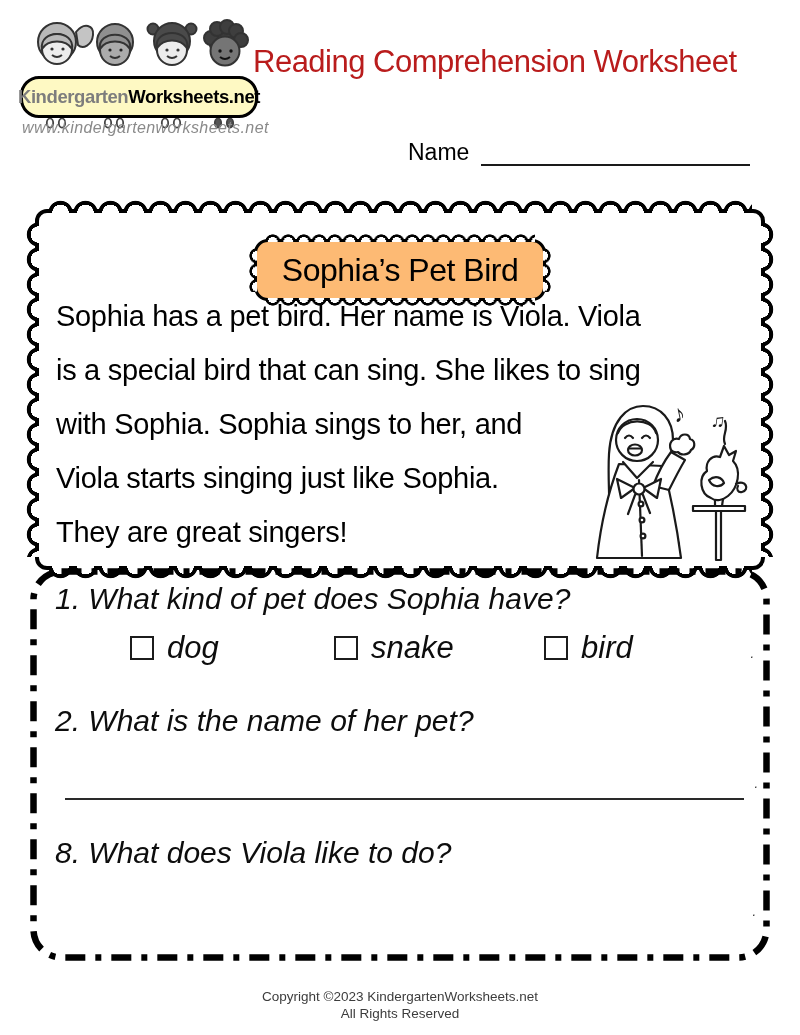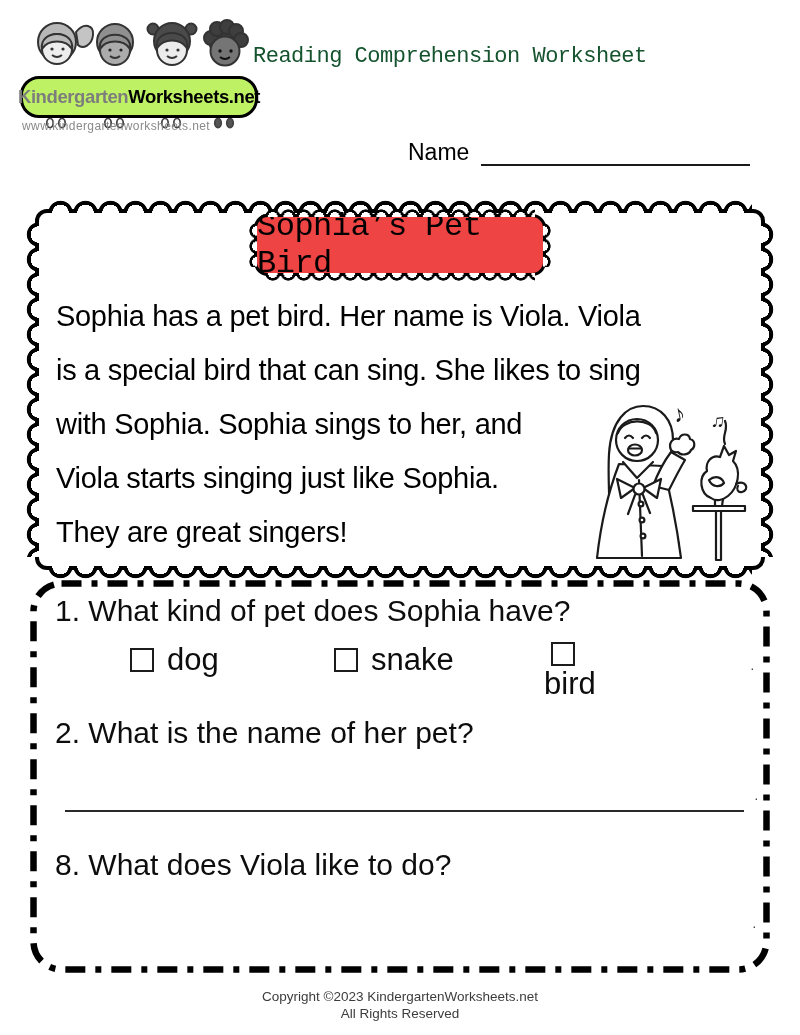--- a/index.html
+++ b/index.html
@@ -6,35 +6,36 @@
   .page {
     position:relative; width:800px; height:1035px; margin:0 auto;
     background:#fff; font-family:"Liberation Sans", sans-serif; color:#111;
     overflow:hidden;
   }
   
   .logo { position:absolute; left:20px; top:16px; width:238px; height:116px; }
   .logo-kids { position:absolute; left:0; top:0; width:238px; height:66px; }
   .logo-bar {
     position:absolute; left:0; top:60px; width:232px; height:36px;
-    border:3px solid #000; border-radius:19px; background:#bef264;
+    border:3px solid #000; border-radius:19px; background:#fef9c3;
     display:flex; align-items:center; justify-content:center; white-space:nowrap;
     font-size:18.5px; font-weight:bold; letter-spacing:-0.4px; z-index:2;
   }
   .logo-bar .gray { color:#7d7d7d; }
   .logo-bar .black { color:#000; }
   .logo-feet { position:absolute; left:0; top:99px; width:238px; height:16px; }
   .site-url {
-    position:absolute; left:22px; top:119px; font-size:12px; color:#8a8a8a;
+    position:absolute; left:22px; top:119px; font-size:16px; color:#8a8a8a;
     letter-spacing:0.4px;
+    font-style:italic;
   }
   
   .main-title {
     position:absolute; left:253px; top:44px; width:520px;
-    font-size:22px; letter-spacing:-0.5px; color:#14532d; font-weight:normal;font-family:Liberation Mono, monospace;
+    font-size:31px; letter-spacing:-0.5px; color:#b91c1c; font-weight:normal;
   }
   .name-row {
     position:absolute; left:408px; top:128px; width:342px; height:38px;
     display:flex; align-items:flex-end; font-size:23px; color:#000;
   }
   .name-line {
     flex:1; margin-left:12px; height:34px;
     border-bottom:2.5px solid #1a1a1a;
   }
   
@@ -50,25 +51,25 @@
     background-image:radial-gradient(circle 12.5px at 50% 0%, #fff 8.2px, #000 8.4px 11.8px, rgba(0,0,0,0) 12.6px);
     background-size:25px 13px; background-repeat:repeat-x; }
   .sc-l { top:9px; bottom:9px; left:-13px; width:13px;
     background-image:radial-gradient(circle 12.5px at 100% 50%, #fff 8.2px, #000 8.4px 11.8px, rgba(0,0,0,0) 12.6px);
     background-size:13px 25px; background-repeat:repeat-y; }
   .sc-r { top:9px; bottom:9px; right:-13px; width:13px;
     background-image:radial-gradient(circle 12.5px at 0% 50%, #fff 8.2px, #000 8.4px 11.8px, rgba(0,0,0,0) 12.6px);
     background-size:13px 25px; background-repeat:repeat-y; }
   
   .story-title {
-    position:absolute; left:50%; top:1px; transform:translateX(-50%);
+    position:absolute; left:50%; top:26px; transform:translateX(-50%);
     width:292px; height:62px; box-sizing:border-box;
-    border:3px solid #000; border-radius:14px; background:#ef4444;
+    border:3px solid #000; border-radius:14px; background:#fdba74;
     display:flex; align-items:center; justify-content:center;
-    font-size:32px; letter-spacing:-0.5px; color:#000;font-family:Liberation Mono, monospace;
+    font-size:32px; letter-spacing:-0.5px; color:#000;
   }
   .sp-t { left:8px; right:8px; top:-8px; height:8px;
     background-image:radial-gradient(circle 7.8px at 50% 100%, #fff 4.9px, #000 5px 7.3px, rgba(0,0,0,0) 7.9px);
     background-size:15.5px 8px; background-repeat:repeat-x; }
   .sp-b { left:8px; right:8px; bottom:-8px; height:8px;
     background-image:radial-gradient(circle 7.8px at 50% 0%, #fff 4.9px, #000 5px 7.3px, rgba(0,0,0,0) 7.9px);
     background-size:15.5px 8px; background-repeat:repeat-x; }
   .sp-l { top:6px; bottom:6px; left:-8px; width:8px;
     background-image:radial-gradient(circle 7.8px at 100% 50%, #fff 4.9px, #000 5px 7.3px, rgba(0,0,0,0) 7.9px);
     background-size:8px 15.5px; background-repeat:repeat-y; }
@@ -79,30 +80,30 @@
     position:absolute; left:17px; top:78px; width:700px;
     font-size:29px; letter-spacing:-0.3px; color:#000;
   }
   .story-lines div { height:54px; line-height:50px; white-space:nowrap; }
   .illustration { position:absolute; right:4px; bottom:2px; width:192px; height:172px; }
   .illustration svg { width:100%; height:100%; }
   .note { position:absolute; color:#151515; }
   .note-1 { left:108px; top:8px; font-size:24px; transform:rotate(-12deg); }
   .note-2 { left:146px; top:18px; font-size:19px; transform:rotate(8deg); }
   
-  .questions-box { position:absolute; left:30px; top:580px; width:740px; height:393px; }
+  .questions-box { position:absolute; left:30px; top:568px; width:740px; height:393px;font-style:italic; }
   .q-border { position:absolute; left:0; top:0; }
   .q-label { position:absolute; left:25px; font-size:30px; color:#0d0d0d; white-space:nowrap; }
   .q1-label { top:14px; }
   .q2-label { top:136px; }
   .q3-label { top:268px; }
   .option { position:absolute; top:62px; display:flex; align-items:center; font-size:31px; color:#0d0d0d; }
   .opt-dog   { left:100px; }
   .opt-snake { left:304px; }
-  .opt-bird  { left:514px;flex-direction:column; }
+  .opt-bird  { left:514px; }
   .checkbox {
     display:inline-block; width:24px; height:24px; box-sizing:border-box;
     border:2.5px solid #1c1c1c; background:#fff; margin-right:13px;
   }
   .answer-row {
     position:absolute; left:25px; right:26px; height:42px;
     display:flex; align-items:flex-end; font-size:30px; color:#0d0d0d;
   }
   .a2-row { top:190px; }
   .a3-row { top:322px; }

